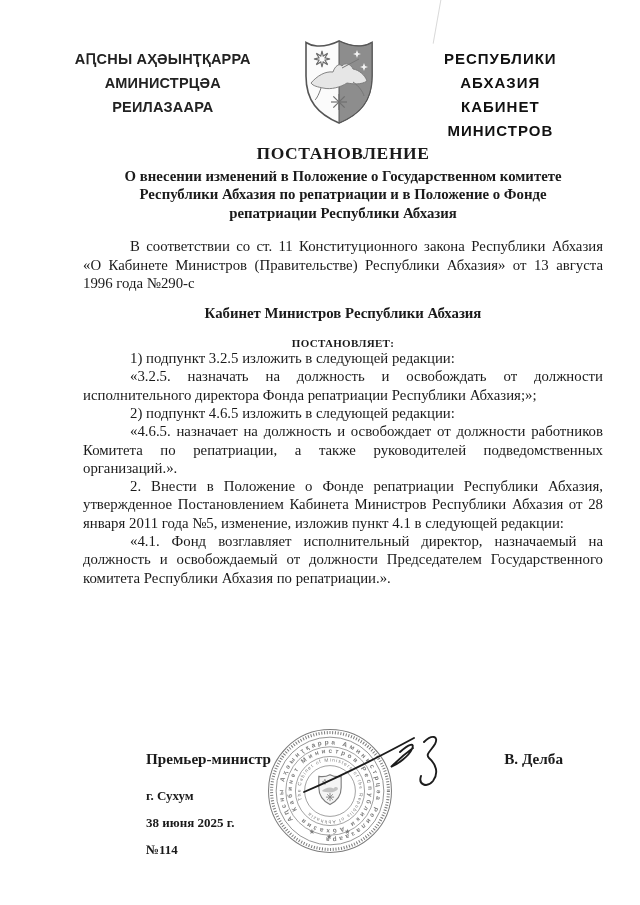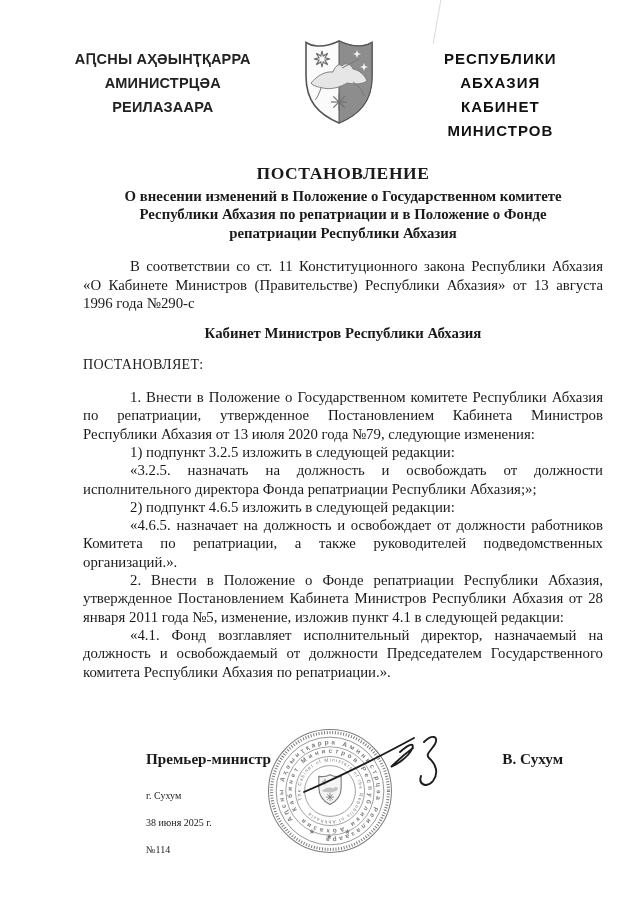--- a/index.html
+++ b/index.html
@@ -16,34 +16,34 @@
     font-size:14.5px; line-height:24px; letter-spacing:.2px; color:#222;
   }
   .h-emblem { width:84px; display:flex; justify-content:center; }
   .h-right {
     width:195px; text-align:center; padding-top:9px;
     font-family:"Liberation Sans", sans-serif; font-weight:bold;
     font-size:15px; line-height:24px; letter-spacing:1px; color:#111;
   }
   
   .doc-body { padding:0 37px 0 83px; }
-  .title { text-align:center; font-weight:bold; font-size:17.5px; letter-spacing:.6px; margin-top:20px; }
+  .title { text-align:center; font-weight:bold; font-size:17.5px; letter-spacing:.6px; }
   .subject { text-align:center; font-weight:bold; font-size:14.8px; line-height:18.4px; margin:3px auto 0; max-width:478px; }
   .preamble { text-align:justify; font-size:14.8px; line-height:18.3px; margin:15px 0 12px; text-indent:47px; }
   .authority { text-align:center; font-weight:bold; font-size:14.8px; margin-top:13px; }
-  .resolves  { text-align:left; font-weight:normal; font-size:14px; letter-spacing:.3px; margin-top:15px; }
+  .resolves  { text-align:center; font-weight:bold; font-size:11px; letter-spacing:.3px; margin-top:15px; }
   .body-par  { text-align:justify; font-size:14.8px; line-height:18.3px; margin:0; text-indent:47px; }
   .body-par.first { margin-top:15px; }
   
   .sig-row {
     position:absolute; top:750px; left:146px; right:77px;
     display:flex; justify-content:space-between;
     font-weight:bold; font-size:15.2px;text-align:center;
   }
-  .footer-block { position:absolute; top:782px; left:146px; font-size:10px; line-height:27px; }
+  .footer-block { position:absolute; top:782px; left:146px; font-size:13px; line-height:27px;font-weight:bold; }
   
   .seal-svg { position:absolute; left:267px; top:728px; opacity:.82; }
   .sign-svg { position:absolute; left:292px; top:720px; }
   .seal-ring-text { font-family:"Liberation Sans", sans-serif; fill:#5f5f5f; }
   .t1 { font-size:6.4px; letter-spacing:2.6px; font-weight:bold; }
   .t2 { font-size:6.2px; letter-spacing:2.8px; font-weight:bold; }
   .t3 { font-size:4.8px; letter-spacing:1.1px; }
   .seal-star { font-size:7px; fill:#5f5f5f; font-family:"DejaVu Sans", sans-serif; }
   .scan-line { position:absolute; left:437px; top:-6px; width:1px; height:50px; background:#d9d9d9; transform:rotate(10deg); }
 </style>
@@ -83,32 +83,31 @@
     </div>
   </div>
 
   <div class="doc-body">
     <div class="title">ПОСТАНОВЛЕНИЕ</div>
     <div class="subject">О внесении изменений в Положение о Государственном комитете Республики Абхазия по репатриации и в Положение о Фонде репатриации Республики Абхазия</div>
     <p class="preamble">В соответствии со ст. 11 Конституционного закона Республики Абхазия «О Кабинете Министров (Правительстве) Республики Абхазия» от 13 августа 1996 года №290-с</p>
     <div class="authority">Кабинет Министров Республики Абхазия</div>
     <div class="resolves">ПОСТАНОВЛЯЕТ:</div>
 
-    <p class="body-par first">1. Внести в Положение о Государственном комитете Республики Абхазия по репатриации, утвержденное Постановлением Кабинета Министров Республики Абхазия от 13 июля 2020 года №79, следующие изменения:</p>
     <p class="body-par">1) подпункт 3.2.5 изложить в следующей редакции:</p>
     <p class="body-par">«3.2.5. назначать на должность и освобождать от должности исполнительного директора Фонда репатриации Республики Абхазия;»;</p>
     <p class="body-par">2) подпункт 4.6.5 изложить в следующей редакции:</p>
     <p class="body-par">«4.6.5. назначает на должность и освобождает от должности работников Комитета по репатриации, а также руководителей подведомственных организаций.».</p>
     <p class="body-par">2. Внести в Положение о Фонде репатриации Республики Абхазия, утвержденное Постановлением Кабинета Министров Республики Абхазия от 28 января 2011 года №5, изменение, изложив пункт 4.1 в следующей редакции:</p>
     <p class="body-par">«4.1. Фонд возглавляет исполнительный директор, назначаемый на должность и освобождаемый от должности Председателем Государственного комитета Республики Абхазия по репатриации.».</p>
   </div>
 
   <div class="sig-row">
     <span>Премьер-министр</span>
-    <span>В. Сухум</span>
+    <span>В. Делба</span>
   </div>
 
   <div class="footer-block">
     <div>г. Сухум</div>
     <div>38 июня 2025 г.</div>
     <div>№114</div>
   </div>
 
   <svg class="seal-svg" width="126" height="126" viewBox="0 0 124 124">
     <defs>

